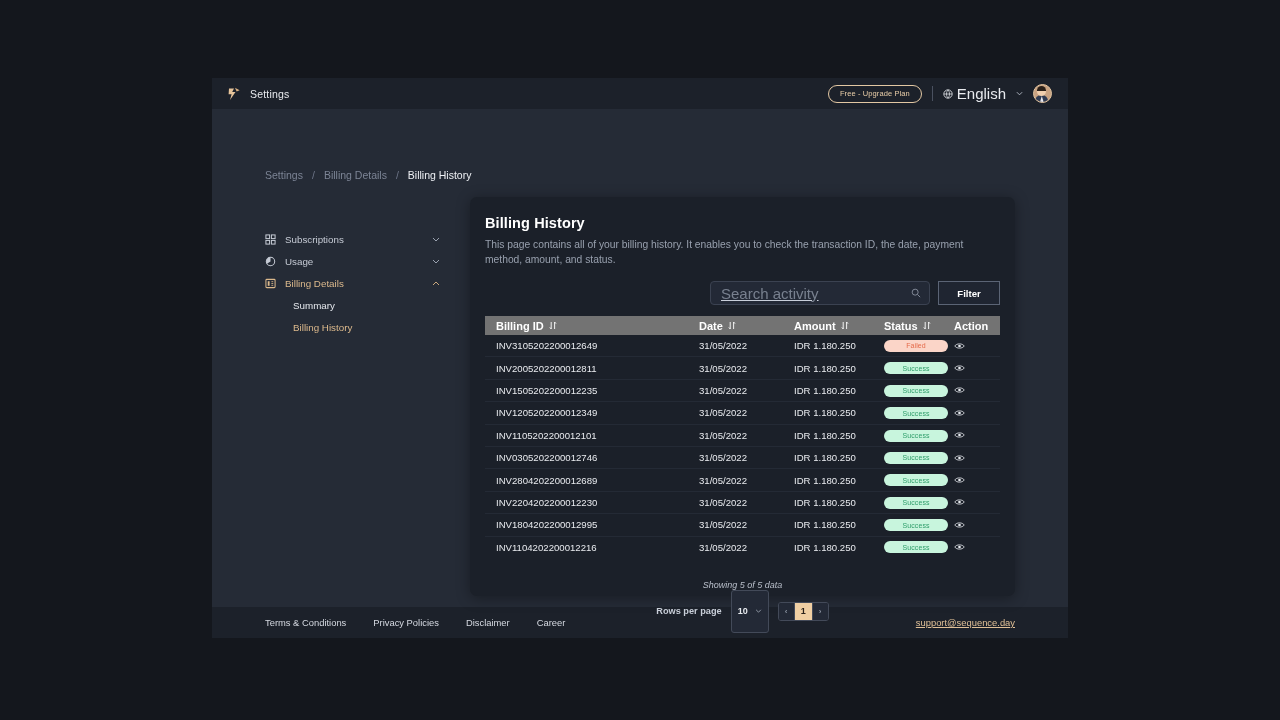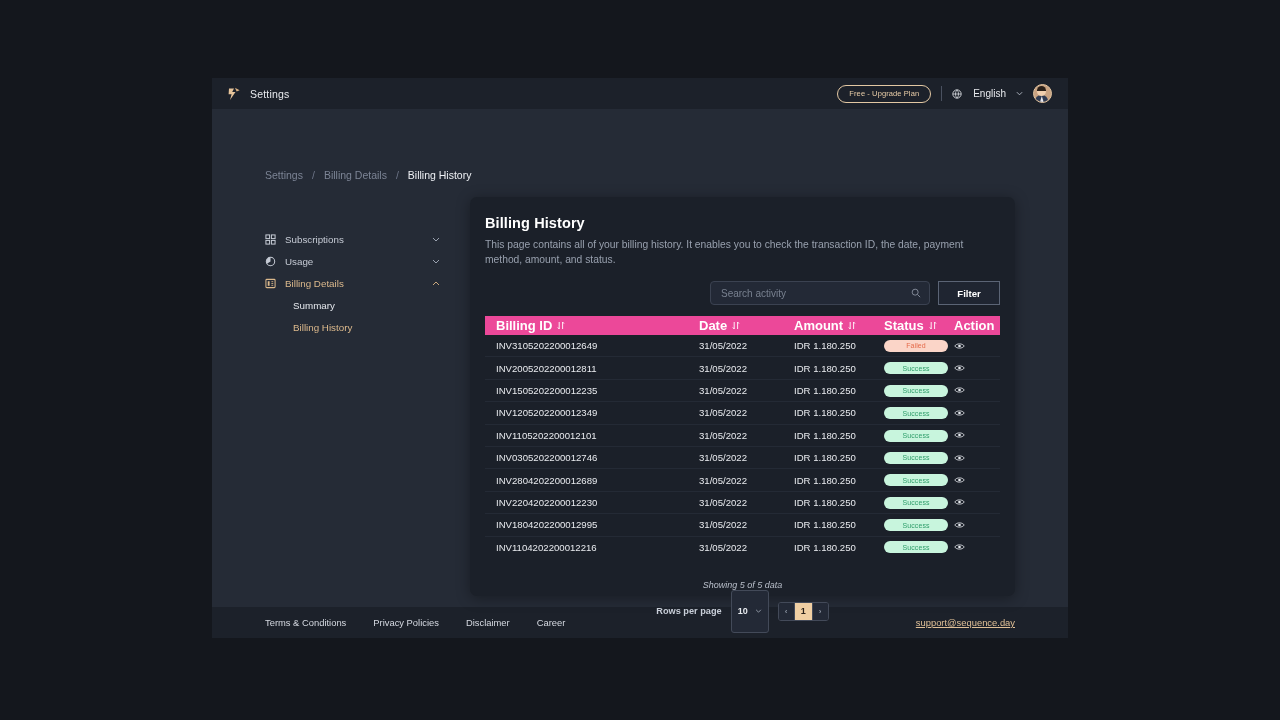--- a/index.html
+++ b/index.html
@@ -23,21 +23,21 @@
   .brand{display:flex;align-items:center;gap:9px;}
   .logo-glyph{width:13px;height:14px;display:block;}
   .brand-title{color:#e8eaee;font-size:10.5px;letter-spacing:.2px;}
   .topbar-right{display:flex;align-items:center;gap:10px;}
   .plan-badge{
     border:1px solid #e3c8a3;border-radius:999px;
     color:#e8cda8;font-size:7.5px;padding:3px 11px 4px;
     letter-spacing:.1px;white-space:nowrap;
   }
   .divider-v{width:1px;height:15px;background:#4a5160;}
-  .lang{display:flex;align-items:center;gap:11px;color:#e8eaee;font-size:10px;}
+  .lang{display:flex;align-items:center;gap:4px;color:#e8eaee;font-size:15px;}
   .globe{width:10px;height:10px;display:block;}
   .caret{width:7px;height:5px;display:block;}
   .avatar{
     width:17px;height:17px;border-radius:50%;
     border:1.2px solid #e0c3a0;overflow:hidden;position:relative;
     background:#c9a382;
   }
   .avatar .face{position:absolute;left:3.2px;top:1.6px;width:9px;height:9px;border-radius:50%;background:#f0cfae;}
   .avatar .hair{position:absolute;left:3px;top:1.2px;width:9.4px;height:4.6px;border-radius:5px 5px 0 0;background:#2b2018;}
   .avatar .body{position:absolute;left:1.4px;bottom:0;width:12.8px;height:7px;border-radius:6px 6px 0 0;background:#2f3b52;}
@@ -80,34 +80,34 @@
     margin-top:7px;max-width:500px;
   }
   .tools{display:flex;justify-content:flex-end;align-items:center;gap:8px;margin-top:14px;}
   .search{
     width:202px;height:22px;border:1px solid #3b4251;border-radius:4px;
     background:#232936;display:flex;align-items:center;padding:0 8px;
     justify-content:space-between;
   }
   .search input{
     background:transparent;border:none;outline:none;
-    color:#c9cfda;font-size:10px;font-family:"Liberation Sans",sans-serif;width:165px;
+    color:#c9cfda;font-size:15px;font-family:"Liberation Sans",sans-serif;width:165px;text-decoration:underline;
   }
   .search input::placeholder{color:#78808f;}
   .search-ico{width:10px;height:10px;display:block;}
   .filter-btn{
     height:22px;min-width:42px;border:1px solid #5b6475;border-radius:0;
     background:#1f2531;color:#ffffff;font-size:9.6px;font-weight:bold;
     display:flex;align-items:center;justify-content:center;padding:0 9px;cursor:pointer;
   }
 
   
   table{width:515px;border-collapse:collapse;margin-top:11px;table-layout:fixed;}
   thead th{
-    background:#ec4899;color:#ffffff;font-size:13px;font-weight:bold;
+    background:#737373;color:#ffffff;font-size:11px;font-weight:bold;
     text-align:left;height:19px;padding:0;
   }
   thead th .th-in{display:flex;align-items:center;gap:5px;}
   thead th:first-child .th-in{padding-left:11px;}
   .sort-ico{width:8px;height:9px;display:block;}
   tbody td{
     height:21.4px;color:#e9ebef;font-size:9.6px;padding:0;
     border-bottom:1px solid #242a35;vertical-align:middle;
   }
   tbody tr:last-child td{border-bottom:none;}

